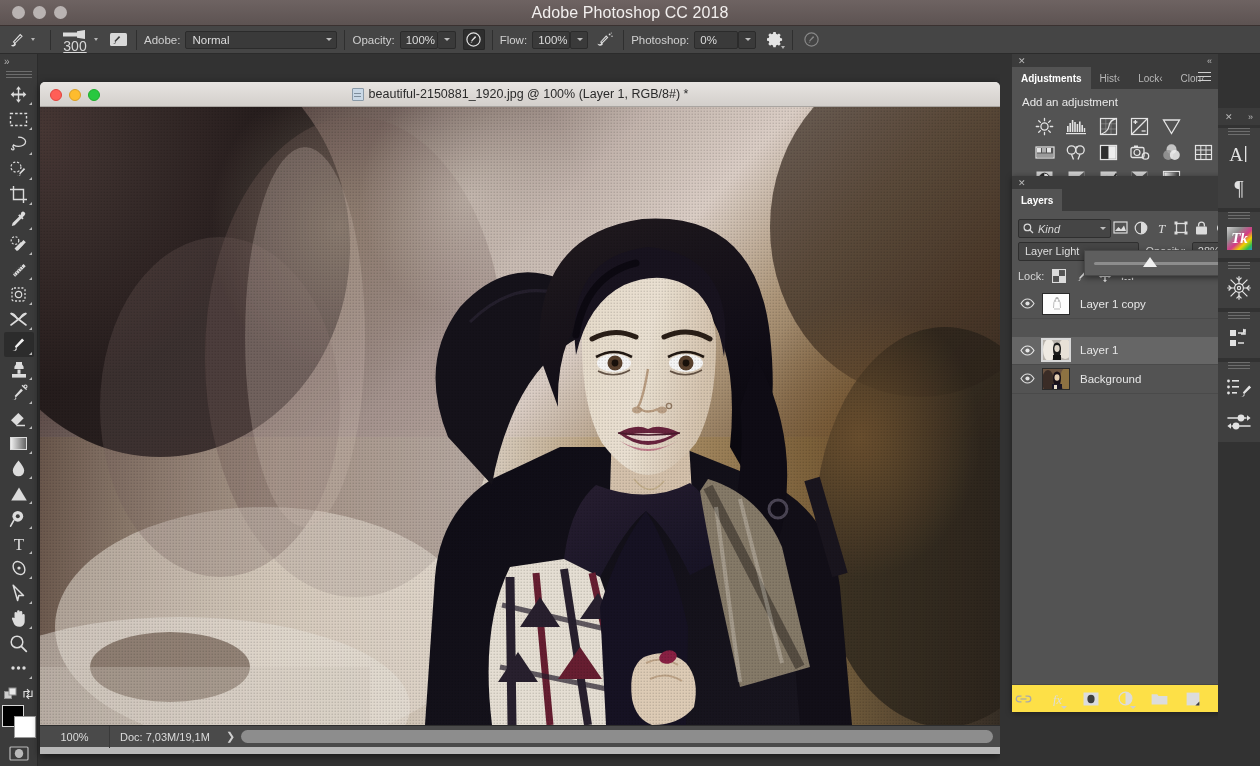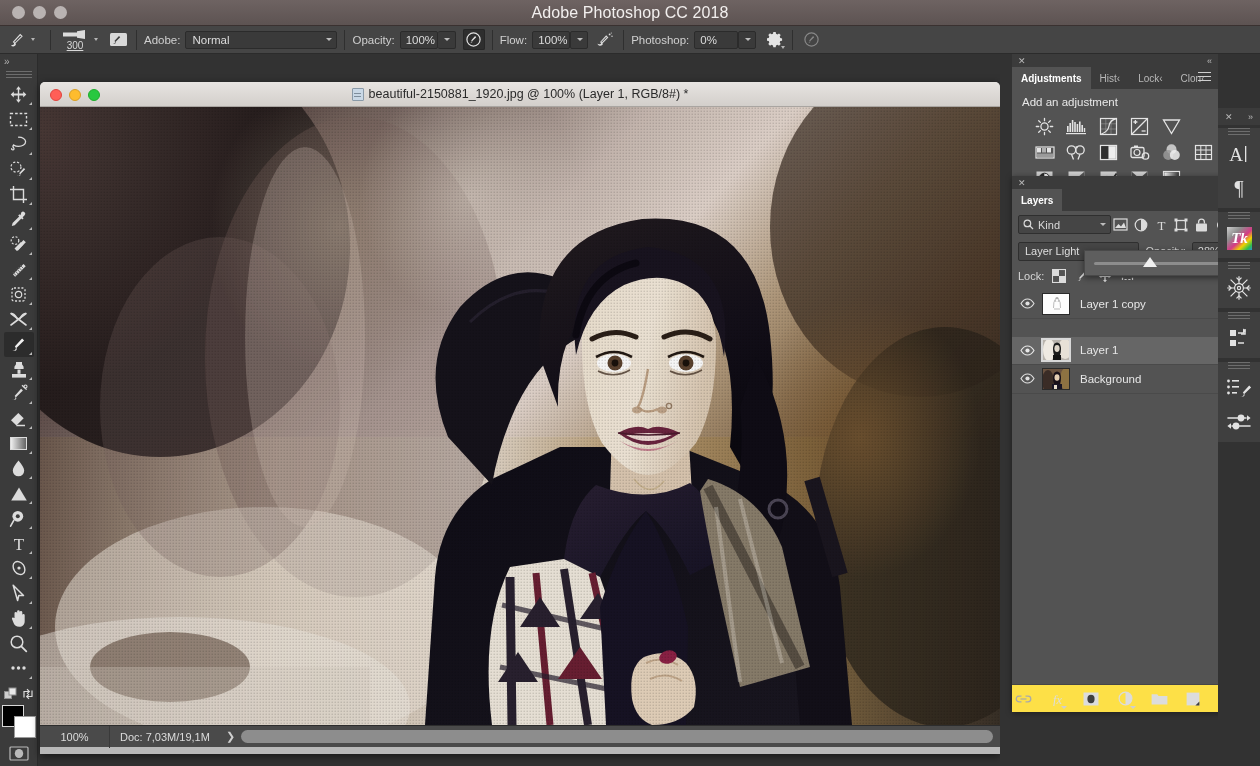--- a/index.html
+++ b/index.html
@@ -40,21 +40,21 @@
     background:#3a3a3a;border:1px solid #2b2b2b;border-radius:2px;height:18px;
     display:flex;align-items:center;justify-content:space-between;
     padding:0 4px 0 6px; font-size:11.5px;color:#dcdcdc;
   }
   .ob-combo .cv{ margin-right:10px;}
   .caret{ width:0;height:0;border-left:3.2px solid transparent;border-right:3.2px solid transparent;border-top:3.6px solid #bdbdbd;}
   .caret-sm{ width:0;height:0;border-left:2.8px solid transparent;border-right:2.8px solid transparent;border-top:3.2px solid #b5b5b5;}
   .ob-btn{ width:22px;height:21px;display:flex;align-items:center;justify-content:center;border-radius:2px;}
   .ob-btn.active{ background:#2e2e2e; box-shadow:inset 0 0 0 1px #272727;}
   .brushsize{ display:flex;flex-direction:column;align-items:center;justify-content:center;width:34px;}
-  .brushsize .num{ font-size:10px;color:#d8d8d8;line-height:10px;margin-top:1px;text-decoration:underline;}
+  .brushsize .num{ font-size:14px;color:#d8d8d8;line-height:10px;margin-top:1px;text-decoration:underline;}
 
   
   .toolbar{
     position:absolute;left:0;top:54px;width:38px;height:712px;
     background:#3b3b3b;border-right:1px solid #2b2b2b;
     display:flex;flex-direction:column;align-items:center;
   }
   .tb-collapse{height:16px;width:100%;display:flex;align-items:center;padding-left:4px;color:#b0b0b0;font-size:10px;}
   .tb-grip{width:26px;height:7px;margin:2px 0 4px;
     background-image:repeating-linear-gradient(#6d6d6d 0 1px, transparent 1px 3px);}
@@ -112,21 +112,21 @@
   .ptab.first{font-weight:bold;max-width:none;}
   .pmenu{position:absolute;right:7px;top:5px;width:13px;height:11px;
     background-image:repeating-linear-gradient(#cfcfcf 0 1.4px,transparent 1.4px 4px);}
   .adjbody{padding:7px 10px 11px;}
   .adjtitle{font-size:11.5px;color:#e8e8e8;margin-bottom:7px;}
   .adjgrid{display:grid;grid-template-columns:repeat(6,1fr);gap:4px 2px;width:188px;margin-left:8px;}
   .adjicon{height:22px;display:flex;align-items:center;justify-content:center;}
 
   .layers-panel{position:absolute;left:12px;top:122px;width:226px;height:536px;background:#535353;
     box-shadow:0 1px 6px rgba(0,0,0,.4);}
-  .lp-filter{height:27px;display:flex;align-items:center;gap:0;padding:0 6px;}
+  .lp-filter{height:27px;display:flex;align-items:flex-end;gap:0;padding:0 6px;font-style:italic;}
   .kindbox{width:96px;height:19px;background:#454545;border:1px solid #2f2f2f;border-radius:2px;
     display:flex;align-items:center;padding:0 4px;font-size:11px;color:#d8d8d8;justify-content:space-between;}
   .fic{width:21px;height:21px;display:flex;align-items:center;justify-content:center;}
   .lp-blend{height:26px;display:flex;align-items:center;padding:0 6px;gap:6px;}
   .blendbox{width:150px;height:19px;background:#454545;border:1px solid #2f2f2f;border-radius:2px;
     display:flex;align-items:center;justify-content:space-between;padding:0 4px 0 6px;font-size:11px;color:#dedede;}
   .oplabel{font-size:11px;color:#d6d6d6;white-space:nowrap;}
   .opbox{width:48px;height:19px;background:#454545;border:1px solid #2f2f2f;border-radius:2px;
     display:flex;align-items:center;justify-content:space-between;padding:0 3px 0 5px;font-size:11px;color:#dedede;}
   .lp-lock{height:24px;display:flex;align-items:center;padding:0 6px;gap:7px;font-size:11px;color:#d6d6d6;}

